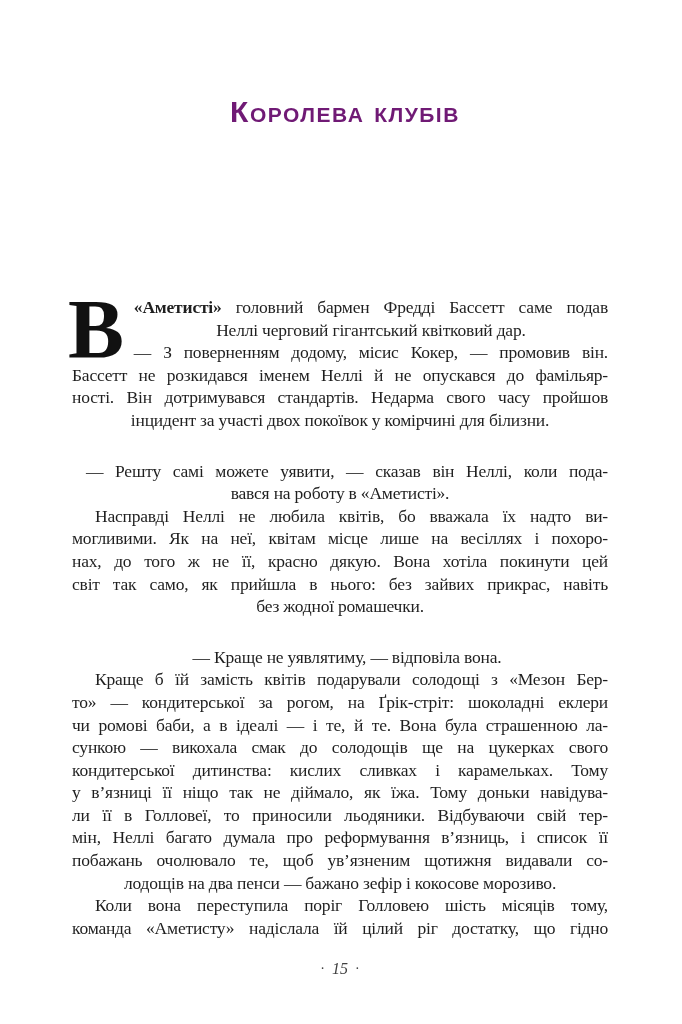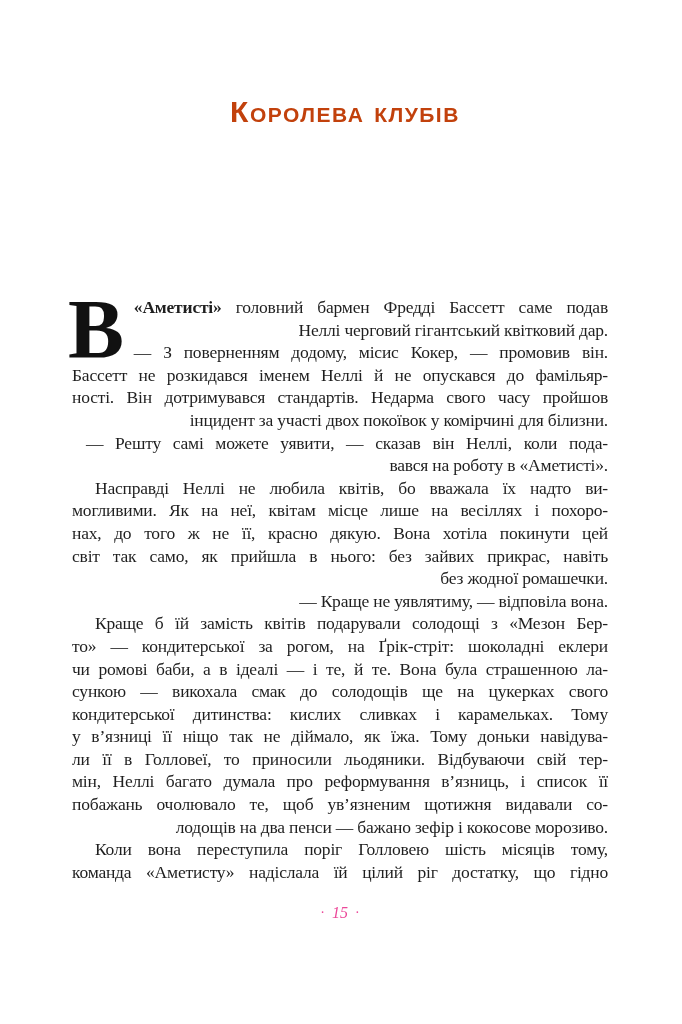--- a/index.html
+++ b/index.html
@@ -17,21 +17,21 @@
   }
   .title {
     margin: 94px 0 0 0;
     text-align: center;
     font-family: "Liberation Sans", sans-serif;
     font-weight: 600;
     font-size: 30px;
     line-height: 36px;
     letter-spacing: 1.5px;
     font-variant: small-caps;
-    color: #c2410c;
+    color: #701a75;
     padding-left: 8px;
   }
   .text-block {
     margin: 166px 0 0 72px;
     width: 536px;
     font-family: "Liberation Serif", serif;
     font-size: 17.5px;
     line-height: 22.6px;
     letter-spacing: -0.2px;
     color: #1f1f1f;
@@ -40,44 +40,45 @@
     float: left;
     font-family: "Liberation Serif", serif;
     font-weight: bold;
     font-size: 84px;
     line-height: 67px;
     height: 67px;
     margin: 0 10px 0 -4px;
     color: #111111;
   }
   .line {
-    text-align: right;
+    text-align: center;
   }
   .j {
     text-align: justify;
     text-align-last: justify;
   }
   .ind {
     text-indent: 23px;
   }
   .ind-d {
     text-indent: 14px;
+    margin-top: 28px;
   }
   .line b {
     font-weight: bold;
   }
   .folio {
     margin-top: 21px;
     width: 536px;
     margin-left: 72px;
     text-align: center;
     font-family: "Liberation Serif", serif;
     font-style: italic;
     font-size: 16px;
-    color: #ec4899;
+    color: #404040;
   }
   .folio .dot {
     font-style: normal;
     padding: 0 7px;
     font-size: 14px;
     vertical-align: 1px;
   }
 </style>
 </head>
 <body>

